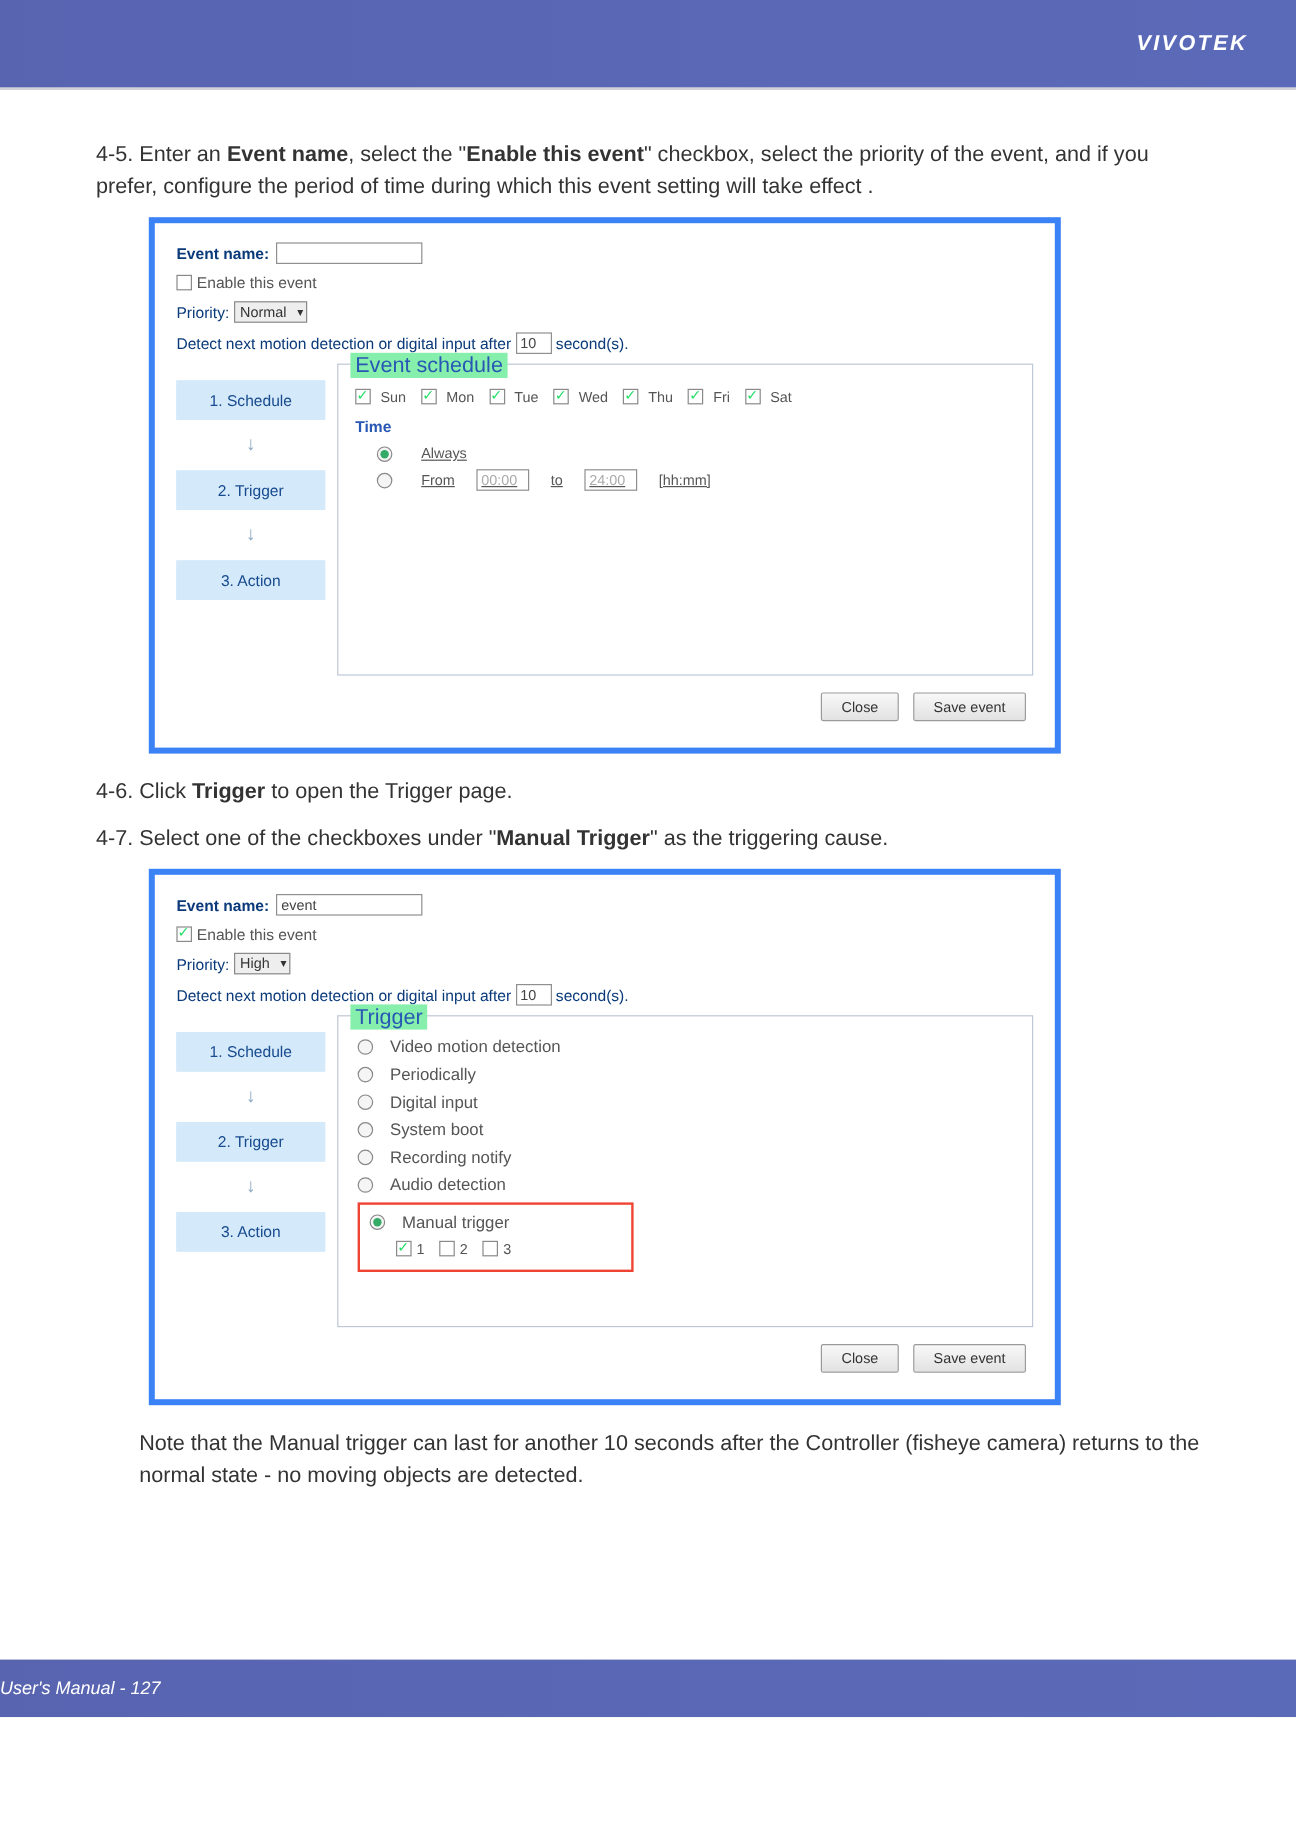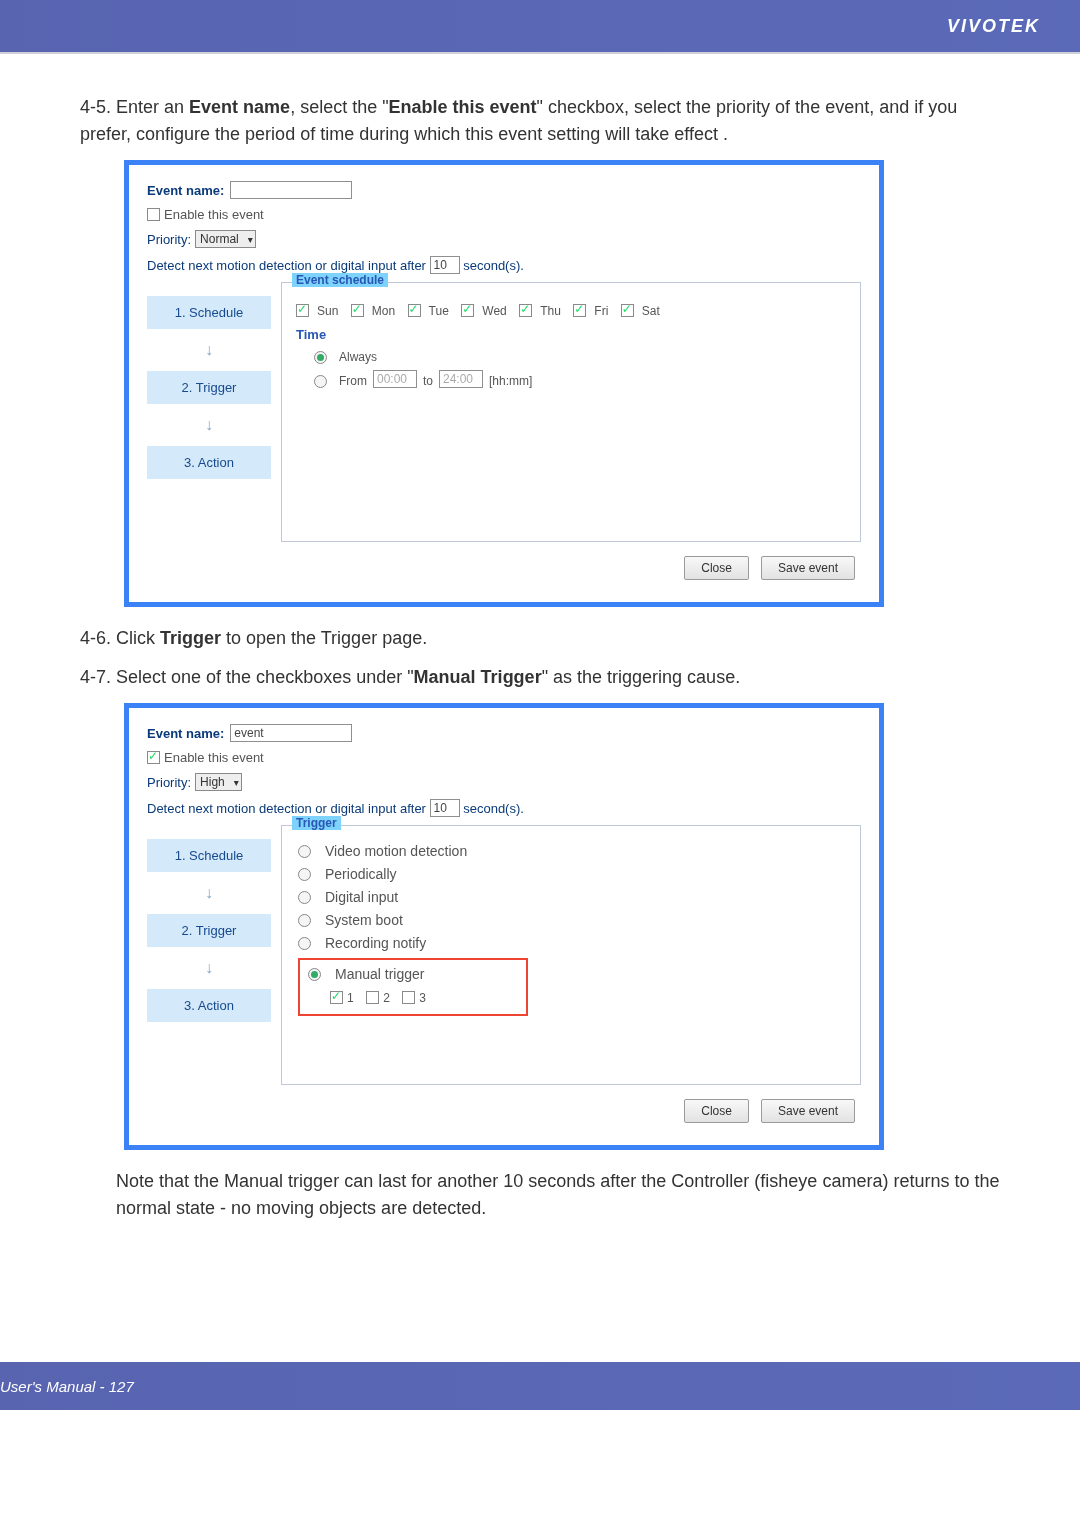--- a/index.html
+++ b/index.html
@@ -1,17 +1,17 @@
 <!DOCTYPE html>
 <html><head>
 <meta charset="utf-8">
 <style>
   * { box-sizing: border-box; margin: 0; padding: 0; }
   body { font-family: Arial, Helvetica, sans-serif; background: #fff; width: 1080px; }
-  .top-bar { height: 52px; background: #5c6bc0; background: linear-gradient(to right, #5864b0, #5b6ab8); color: #fff; display: flex; align-items: center; justify-content: flex-end; padding-right: 40px; font-weight: bold; font-style: italic; font-size: 18px; letter-spacing: 2px; }
+  .top-bar { height: 73px; background: #5c6bc0; background: linear-gradient(to right, #5864b0, #5b6ab8); color: #fff; display: flex; align-items: center; justify-content: flex-end; padding-right: 40px; font-weight: bold; font-style: italic; font-size: 18px; letter-spacing: 2px; }
   .divider { height: 2px; background: #d0d0d8; }
   .content { padding: 40px 80px 20px 80px; }
   .instr { font-size: 18px; color: #333; line-height: 1.5; margin-bottom: 12px; }
   .instr b { font-weight: bold; }
   .note { font-size: 18px; color: #333; line-height: 1.5; margin: 16px 0 0 36px; }
   .event-panel { border: 5px solid #3b82f6; background: #fff; width: 760px; margin: 8px 0 18px 44px; padding: 16px 18px 22px 18px; }
   .event-panel.small { width: 760px; }
   .row { display: flex; align-items: center; margin-bottom: 8px; font-size: 13px; color: #0a3a7a; }
   .row label { color: #555; font-weight: normal; }
   .txt-input { border: 1px solid #8f8f8f; font-size: 12px; padding: 1px 3px; color: #444; }
@@ -21,27 +21,27 @@
   .evt-label { color:#0a3a7a; font-weight:bold; font-size:13px; margin-right:6px; }
   .chk { width:13px; height:13px; border:1px solid #8a8a8a; display:inline-block; background:#fff; vertical-align:middle; margin-right:4px; position:relative; }
   .chk.checked::after { content:"✓"; position:absolute; top:-3px; left:0px; font-size:12px; color:#2d6; }
   .select { border:1px solid #8a8a8a; font-size:12px; padding:0 16px 0 4px; color:#333; background:#eee; position:relative; display:inline-flex; align-items:center; height:18px; }
   .select::after { content:"▾"; position:absolute; right:2px; font-size:10px; color:#333; }
   .body-area { display:flex; margin-top:6px; }
   .steps { width:124px; padding-top:14px; }
   .step { background:#d4e9f9; color:#174a8f; font-size:13px; padding:8px 10px; border:1px solid #d4e9f9; margin-bottom:0; text-align:center; }
   .arrow { color:#8aa7c2; font-size:16px; text-align:center; margin:12px 0; }
   .fieldset { border:1px solid #bfc8d6; flex:1; padding:10px 14px 18px 14px; position:relative; margin-left:10px; min-height:260px; }
-  .legend { position:absolute; top:-10px; left:10px; background:#7dd3fc; padding:0 4px; color:#2858b4; font-weight:bold; font-size:12px; }
+  .legend { position:absolute; top:-10px; left:10px; background:#86efac; padding:0 4px; color:#2858b4; font-weight:normal; font-size:18px; }
   .days { margin:8px 0 8px 0; }
   .days span { color:#555; font-size:12px; margin-right:8px; }
   .time-lbl { color:#2858b4; font-weight:bold; font-size:13px; margin:6px 0 8px 0; display:block; }
   .radio { width:13px; height:13px; border:1px solid #888; border-radius:50%; display:inline-block; vertical-align:middle; margin-right:6px; position:relative; background:#f5f5f5; }
   .radio.checked::after { content:""; position:absolute; width:7px; height:7px; background:#3a6; border-radius:50%; top:2px; left:2px; }
-  .opt-row { margin:6px 0 6px 18px; color:#555; font-size:12px; display:flex; align-items:flex-end; gap:6px; }
+  .opt-row { margin:6px 0 6px 18px; color:#555; font-size:12px; display:flex; align-items:center; gap:18px;text-decoration:underline; }
   .btn-row { display:flex; justify-content:flex-end; gap:12px; margin-top:14px; margin-right:6px; }
   .btn { background:linear-gradient(#f8f8f8,#e2e2e2); border:1px solid #9a9a9a; padding:4px 16px; font-size:12px; color:#333; border-radius:2px; }
   .trigger-options { padding-left:2px; }
   .trigger-options .t-row { margin:7px 0; color:#555; font-size:14px; display:flex; align-items:center; gap:8px; }
   .manual-box { border:2px solid #e43; padding:6px 8px 8px 8px; margin-top:4px; width:230px; }
   .manual-inner { margin:6px 0 0 22px; }
   .footer { height:48px; background:linear-gradient(to right,#5864b0,#5b6ab8); color:#fff; display:flex; align-items:center; justify-content:flex-start; padding-right:40px; font-style:italic; font-size:15px; margin-top:120px; }
 </style>
 </head>
 <body>
@@ -171,20 +171,24 @@
               <span>Digital input</span>
             </div>
           <div class="t-row">
               <span class="radio"></span>
               <span>System boot</span>
             </div>
           <div class="t-row">
               <span class="radio"></span>
               <span>Recording notify</span>
             </div>
+          <div class="t-row">
+              <span class="radio"></span>
+              <span>Audio detection</span>
+            </div>
           <div class="manual-box">
             <div class="t-row" style="margin:0;">
                 <span class="radio checked"></span>
                 <span>Manual trigger</span>
               </div>
             <div class="manual-inner">
               <span class="chk checked"></span><span style="font-size:12px;color:#555;margin-right:8px;">1</span>
               <span class="chk"></span><span style="font-size:12px;color:#555;margin-right:8px;">2</span>
               <span class="chk"></span><span style="font-size:12px;color:#555;">3</span>
             </div>

